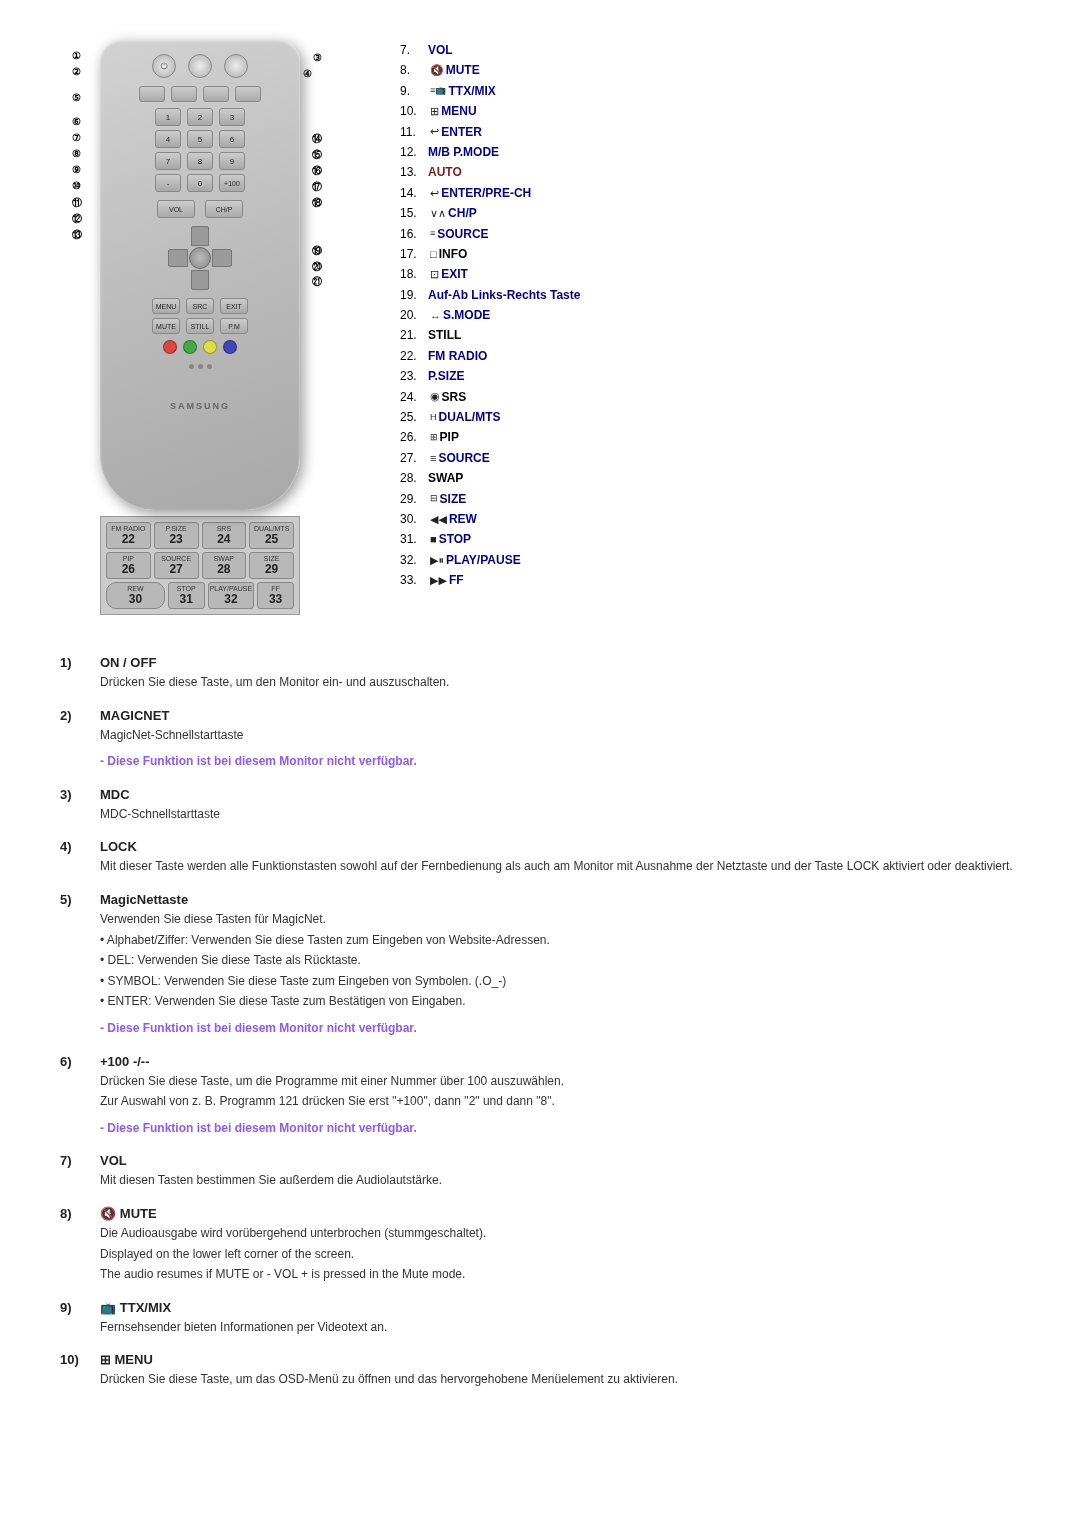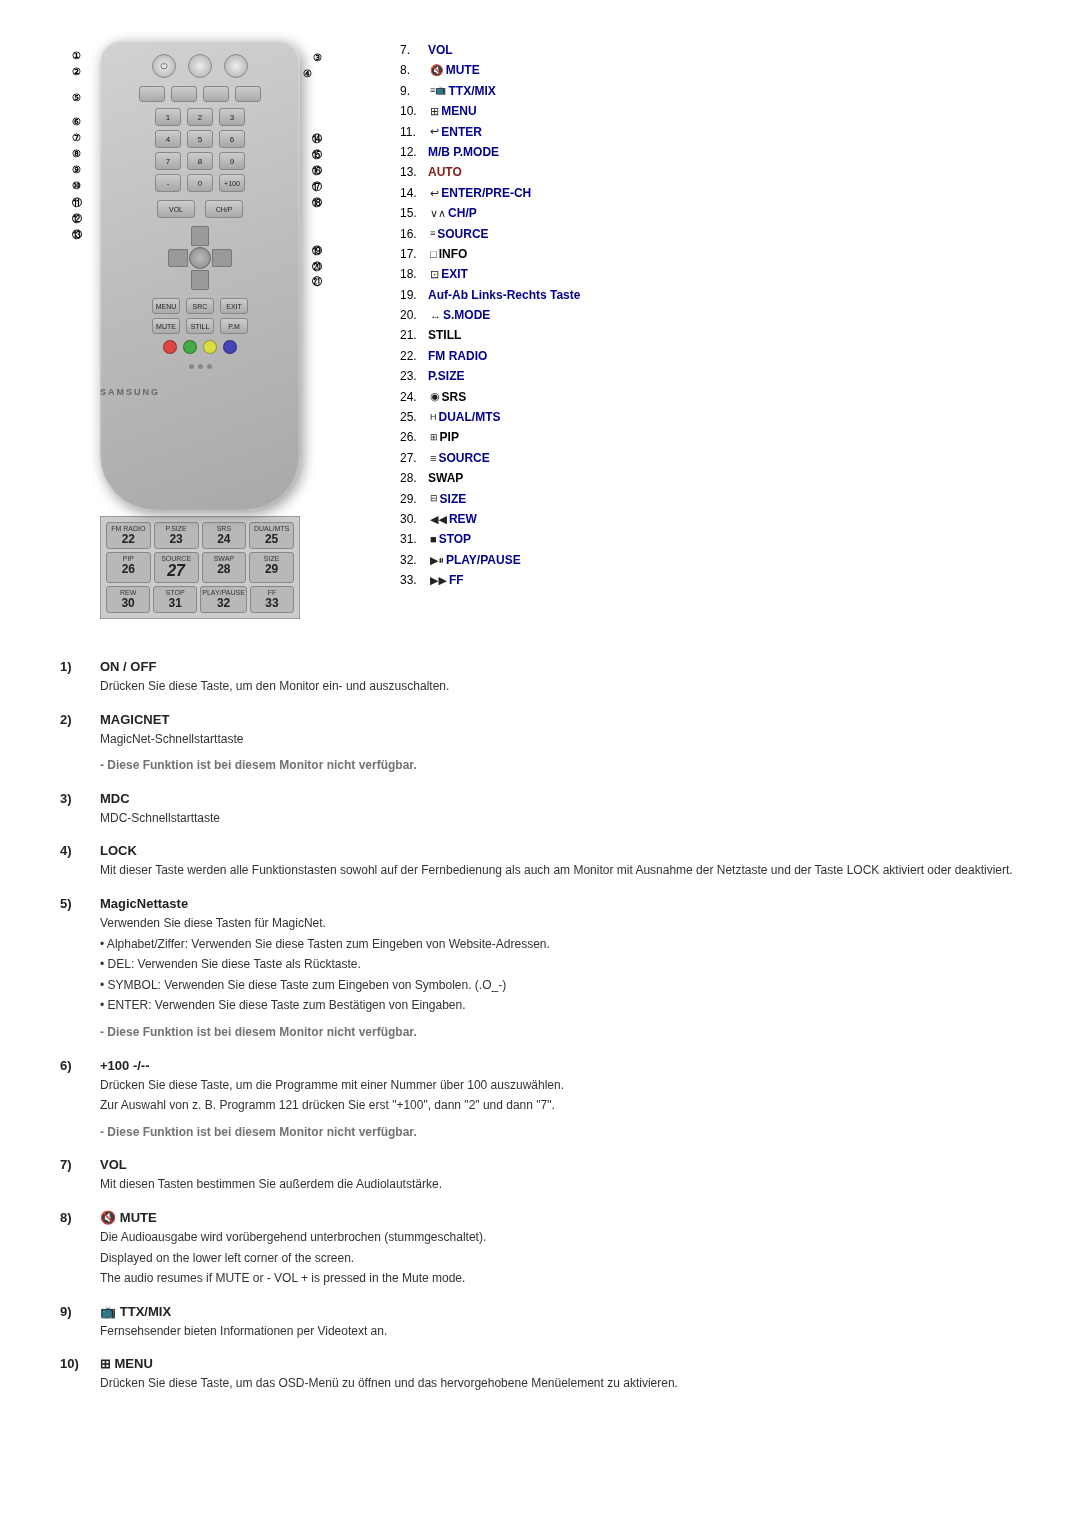--- a/index.html
+++ b/index.html
@@ -45,21 +45,21 @@
     .desc-body {
       font-size: 12px;
       line-height: 1.55;
       color: #333;
     }
     .desc-body p {
       margin-bottom: 2px;
     }
     .desc-body .bold-line {
       font-weight: bold;
-      color: #737373;
+      color: #8b5cf6;
       margin-top: 8px;
     }
     .desc-content {
       flex: 1;
     }
 
     
     .remote-anno-wrapper {
       position: relative;
       display: inline-block;
@@ -167,21 +167,21 @@
             <div style="width:14px;height:14px;border-radius:50%;background:#dd4;border:1px solid rgba(0,0,0,0.3);"></div>
             <div style="width:14px;height:14px;border-radius:50%;background:#44b;border:1px solid rgba(0,0,0,0.3);"></div>
           </div>
 
           <div style="display:flex;justify-content:center;gap:4px;margin-top:10px;">
             <div style="width:5px;height:5px;border-radius:50%;background:#888;"></div>
             <div style="width:5px;height:5px;border-radius:50%;background:#888;"></div>
             <div style="width:5px;height:5px;border-radius:50%;background:#888;"></div>
           </div>
 
-          <div style="text-align:left;margin-top:18px;font-size:9px;letter-spacing:2px;color:#666;font-weight:bold;">SAMSUNG</div>
+          <div style="text-align:center;margin-top:32px;font-size:9px;letter-spacing:2px;color:#666;font-weight:bold;">SAMSUNG</div>
 
         </div>
 
         <span class="ra" style="top:10px;left:-28px;">①</span>
         <span class="ra" style="top:26px;left:-28px;">②</span>
         <span class="ra" style="top:12px;right:-22px;">③</span>
         <span class="ra" style="top:28px;right:-12px;">④</span>
         <span class="ra" style="top:52px;left:-28px;">⑤</span>
         <span class="ra" style="top:76px;left:-28px;">⑥</span>
         <span class="ra" style="top:92px;left:-28px;">⑦</span>
@@ -220,33 +220,33 @@
             <span style="font-size:12px;font-weight:bold;display:block;">25</span>
           </div>
         </div>
         <div style="display:flex;gap:3px;margin-bottom:3px;">
           <div style="flex:1;background:#b8b8b8;border:1px solid #888;border-radius:3px;text-align:center;padding:2px 1px;">
             <span style="font-size:7px;display:block;color:#333;">PIP</span>
             <span style="font-size:12px;font-weight:bold;display:block;">26</span>
           </div>
           <div style="flex:1;background:#b8b8b8;border:1px solid #888;border-radius:3px;text-align:center;padding:2px 1px;">
             <span style="font-size:7px;display:block;color:#333;">SOURCE</span>
-            <span style="font-size:16px;font-weight:bold;display:block;font-style:italic;">27</span>
+            <span style="font-size:12px;font-weight:bold;display:block;">27</span>
           </div>
           <div style="flex:1;background:#b8b8b8;border:1px solid #888;border-radius:3px;text-align:center;padding:2px 1px;">
             <span style="font-size:7px;display:block;color:#333;">SWAP</span>
             <span style="font-size:12px;font-weight:bold;display:block;">28</span>
           </div>
           <div style="flex:1;background:#b8b8b8;border:1px solid #888;border-radius:3px;text-align:center;padding:2px 1px;">
             <span style="font-size:7px;display:block;color:#333;">SIZE</span>
             <span style="font-size:12px;font-weight:bold;display:block;">29</span>
           </div>
         </div>
         <div style="display:flex;gap:3px;">
-          <div style="flex:1;background:#b8b8b8;border:1px solid #888;border-radius:3px;text-align:center;padding:2px 1px;">
+          <div style="flex:1;background:#b8b8b8;border:1px solid #888;border-radius:10px;text-align:center;padding:2px 12px;">
             <span style="font-size:7px;display:block;color:#333;">REW</span>
             <span style="font-size:12px;font-weight:bold;display:block;">30</span>
           </div>
           <div style="flex:1;background:#b8b8b8;border:1px solid #888;border-radius:3px;text-align:center;padding:2px 1px;">
             <span style="font-size:7px;display:block;color:#333;">STOP</span>
             <span style="font-size:12px;font-weight:bold;display:block;">31</span>
           </div>
           <div style="flex:1;background:#b8b8b8;border:1px solid #888;border-radius:3px;text-align:center;padding:2px 1px;">
             <span style="font-size:7px;display:block;color:#333;">PLAY/PAUSE</span>
             <span style="font-size:12px;font-weight:bold;display:block;">32</span>
@@ -448,21 +448,21 @@
         </div>
       </div>
     </div>
 
     <div class="desc-item">
       <div class="desc-num">6)</div>
       <div class="desc-content">
         <div class="desc-title">+100 -/--</div>
         <div class="desc-body">
           <p>Drücken Sie diese Taste, um die Programme mit einer Nummer über 100 auszuwählen.</p>
-          <p>Zur Auswahl von z. B. Programm 121 drücken Sie erst "+100", dann "2" und dann "7".</p>
+          <p>Zur Auswahl von z. B. Programm 121 drücken Sie erst "+100", dann "2" und dann "8".</p>
           <p class="bold-line" style="font-weight:bold;">- Diese Funktion ist bei diesem Monitor nicht verfügbar.</p>
         </div>
       </div>
     </div>
 
     <div class="desc-item">
       <div class="desc-num">7)</div>
       <div class="desc-content">
         <div class="desc-title">VOL</div>
         <div class="desc-body">

